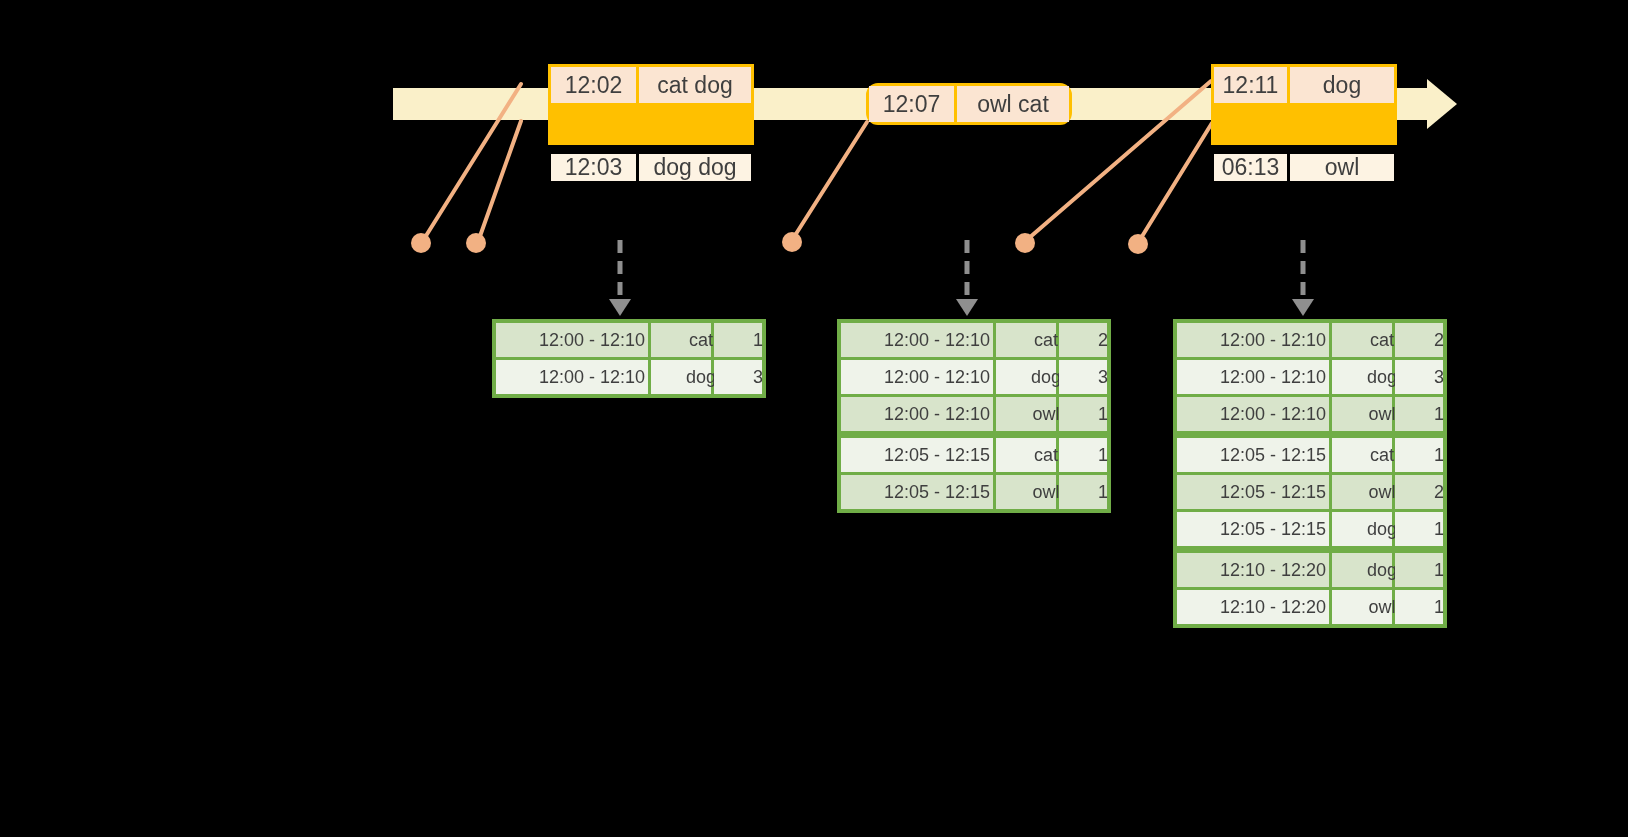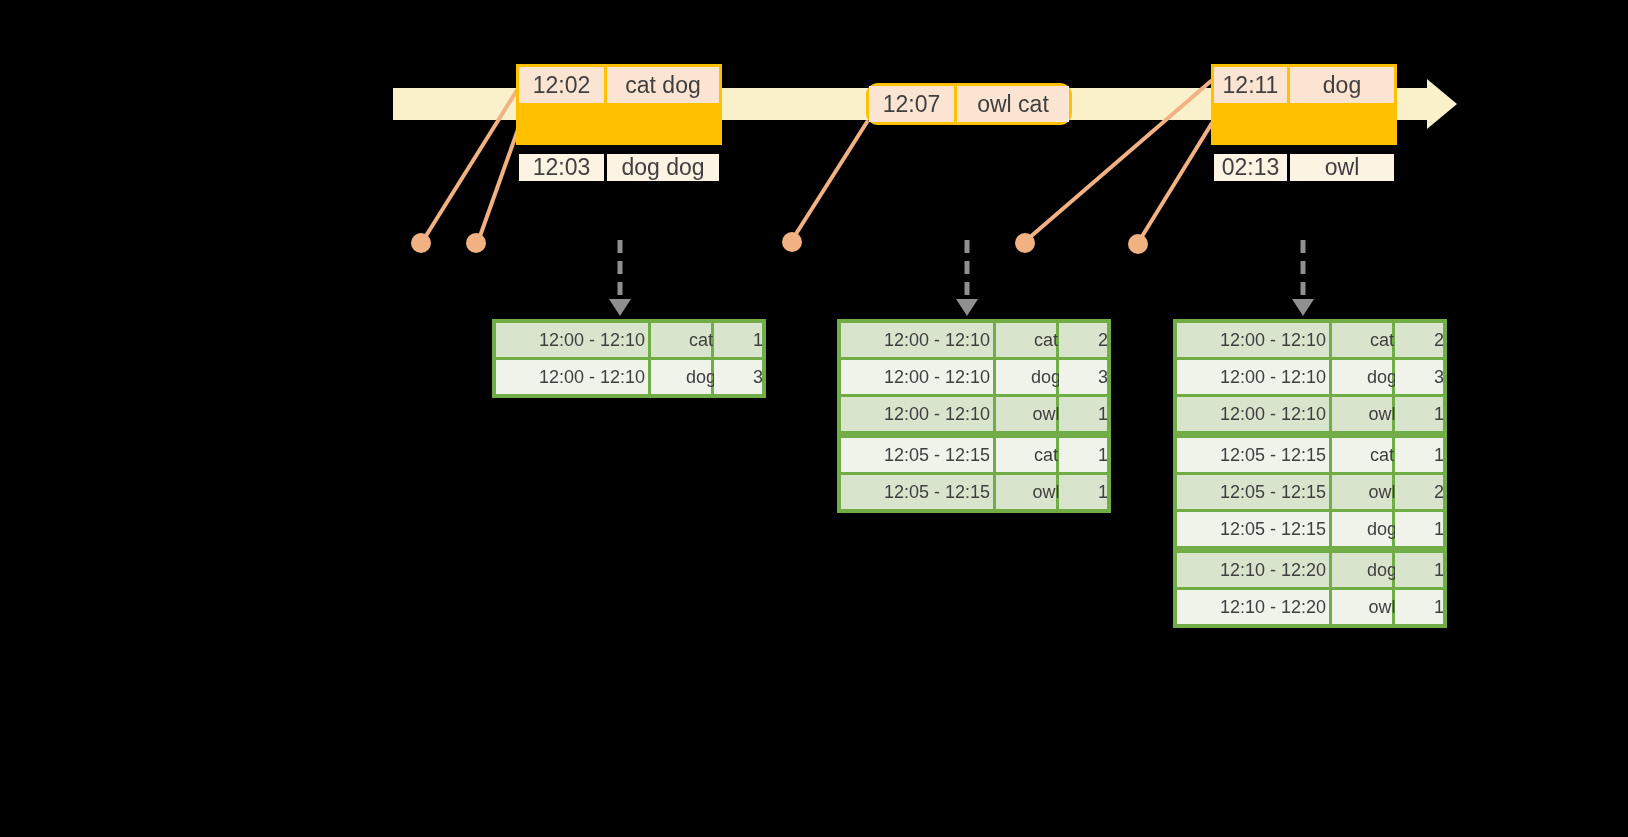--- a/index.html
+++ b/index.html
@@ -21,21 +21,21 @@
     border:3px solid var(--gold);
     display:flex;flex-direction:column;gap:3px;
   }
   .e-row{display:grid;gap:3px;height:36px;}
   .et1 .e-row,.et2 .e-row{grid-template-columns:85px 112px;}
   .et3 .e-row{grid-template-columns:73px 104px;border-radius:18px;}
   .e-row .cell{display:flex;align-items:center;justify-content:center;
     font-size:23px;color:var(--ink);}
   .e-dark .cell{background:var(--peach);}
   .e-light .cell{background:var(--cream);margin-top:48px;}
-  .et1{left:516px;top:64px;}
+  .et1{left:548px;top:64px;}
   .et2{left:866px;top:83px;border-radius:12px;}
   .et3{left:1211px;top:64px;}
 
   
   .result-table{
     position:absolute;
     background:var(--green);
     border:4px solid var(--green);
     display:flex;flex-direction:column;
   }
@@ -101,21 +101,21 @@
         <div class="cell">12:07</div>
         <div class="cell">owl cat</div>
       </div>
     </div>
   <div class="event-table et3">
       <div class="e-row e-dark">
         <div class="cell">12:11</div>
         <div class="cell">dog</div>
       </div>
       <div class="e-row e-light">
-        <div class="cell">02:13</div>
+        <div class="cell">06:13</div>
         <div class="cell">owl</div>
       </div>
     </div>
 
   <div class="result-table rt1">
       <div class="r-row r-dark">
         <div class="cell">12:00 - 12:10</div>
         <div class="cell">cat</div>
         <div class="cell">1</div>
       </div>

